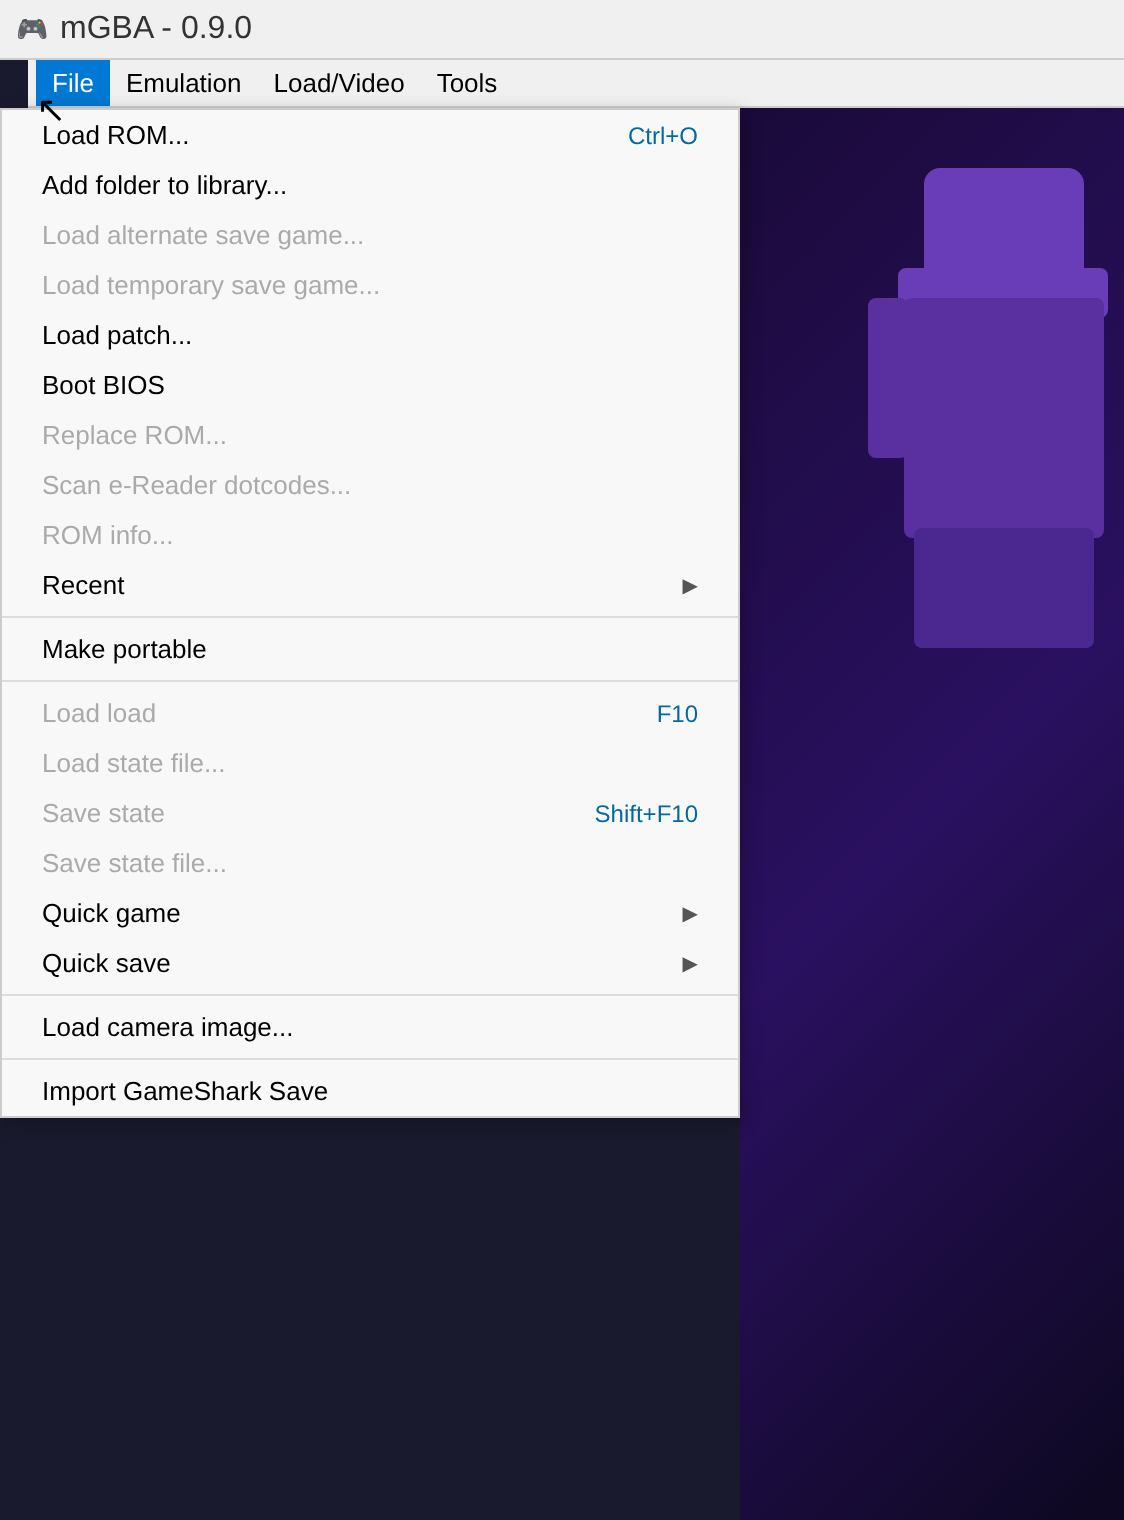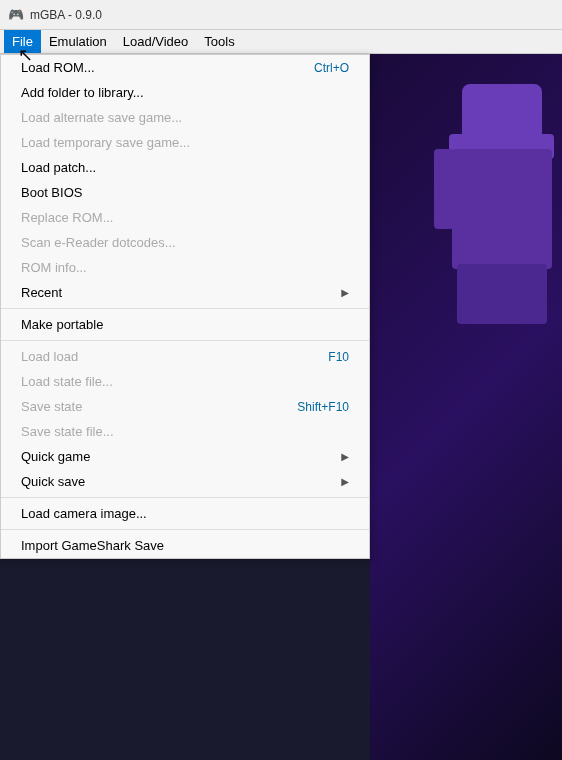--- a/index.html
+++ b/index.html
@@ -24,32 +24,33 @@
       gap: 6px;
       border-bottom: 1px solid #ccc;
     }
 
     .title-bar-icon {
       width: 16px;
       height: 16px;
     }
 
     .title-bar-text {
-      font-size: 12px;
+      font-size: 16px;
       color: #333;
     }
 
     
     .menu-bar {
       background: #f0f0f0;
       height: 24px;
       display: flex;
       align-items: center;
       padding: 0 4px;
       border-bottom: 1px solid #ccc;
+      margin-left: 14px;
     }
 
     .menu-item {
       padding: 2px 8px;
       cursor: pointer;
       font-size: 13px;
       color: #000;
       height: 100%;
       display: flex;
       align-items: center;

